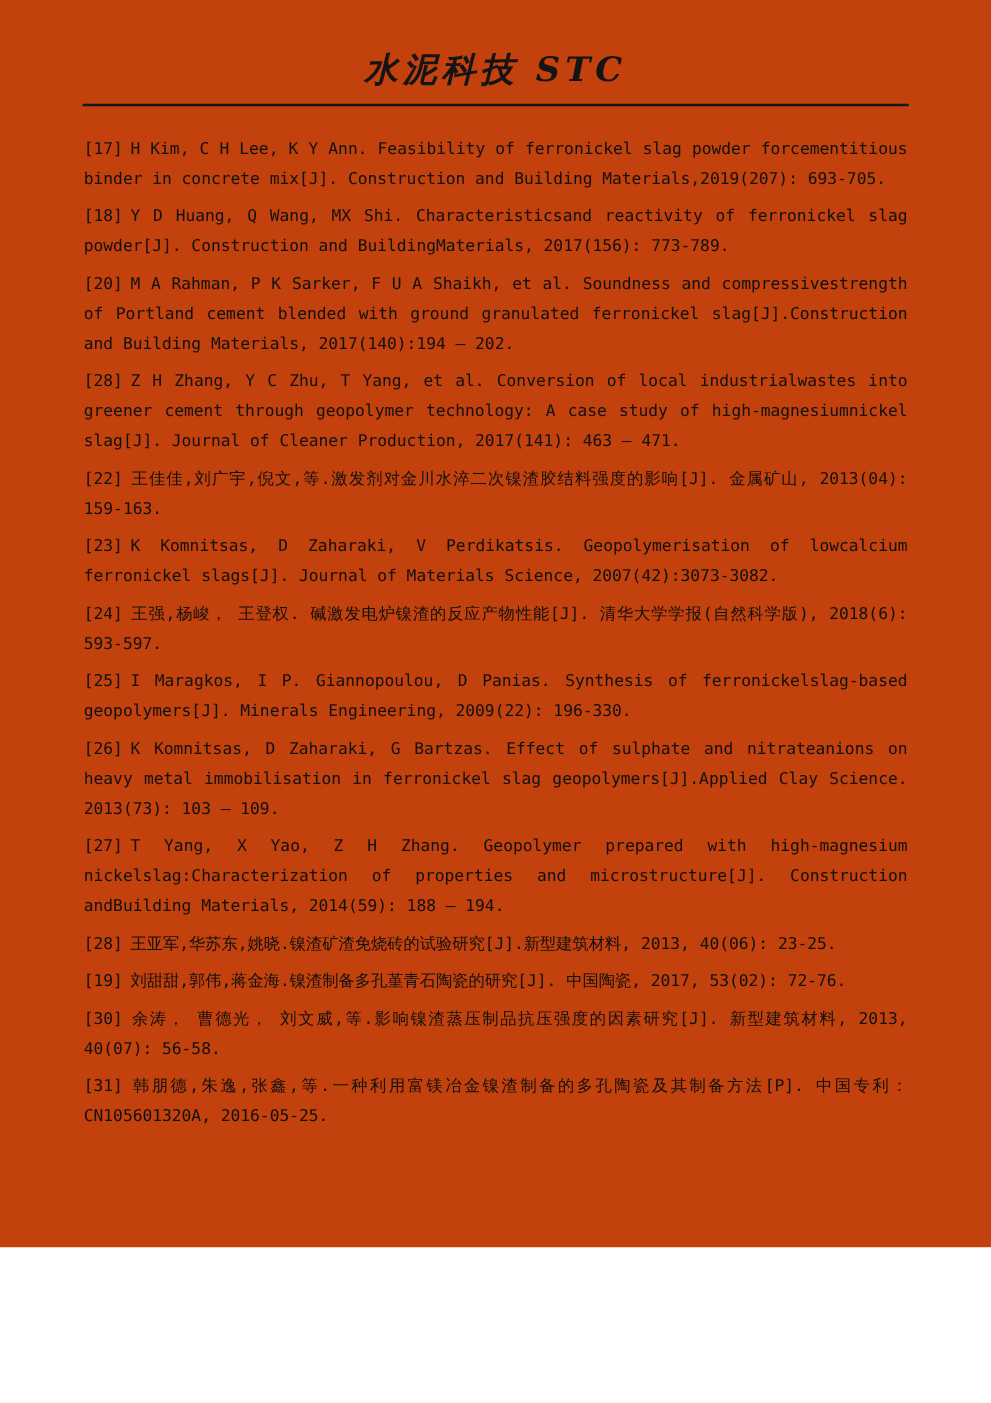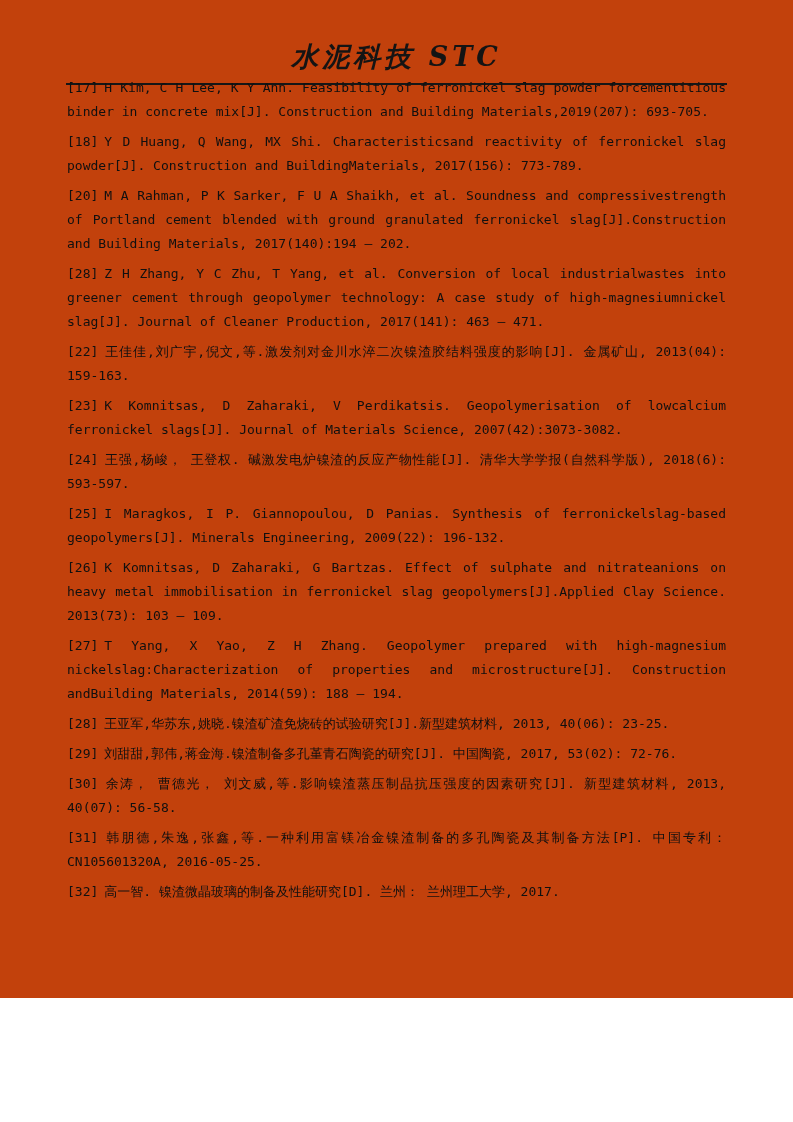--- a/index.html
+++ b/index.html
@@ -32,21 +32,21 @@
     line-height: 34px;
     color: #141414;
   }
   .header-rule {
     margin-top: 9px;
     border: 0;
     border-top: 2.5px solid #161616;
   }
   .refs {
     position: absolute;
-    top: 76px;
+    top: 108px;
     left: 67px;
     width: 659px;
     font-family: "DejaVu Sans Mono", "DejaVu Sans", monospace;
     font-size: 13px;
     line-height: 24px;
     text-align: justify;
     color: #101010;
   }
   .ref {
     margin: 0 0 6px 0;
@@ -94,28 +94,27 @@
   </header>
 
   <main class="refs">
     <p class="ref"><span class="ref-label">[17]</span><span>H Kim, C H Lee, K Y Ann. Feasibility of ferronickel slag powder forcementitious binder in concrete mix[J]. Construction and Building Materials,2019(207): 693-705.</span></p>
     <p class="ref"><span class="ref-label">[18]</span><span>Y D Huang, Q Wang, MX Shi. Characteristicsand reactivity of ferronickel slag powder[J]. Construction and BuildingMaterials, 2017(156): 773-789.</span></p>
     <p class="ref"><span class="ref-label">[20]</span><span>M A Rahman, P K Sarker, F U A Shaikh, et al. Soundness and compressivestrength of Portland cement blended with ground granulated ferronickel slag[J].Construction and Building Materials, 2017(140):194 – 202.</span></p>
     <p class="ref"><span class="ref-label">[28]</span><span>Z H Zhang, Y C Zhu, T Yang, et al. Conversion of local industrialwastes into greener cement through geopolymer technology: A case study of high-magnesiumnickel slag[J]. Journal of Cleaner Production, 2017(141): 463 – 471.</span></p>
     <p class="ref"><span class="ref-label">[22]</span><span>王佳佳,刘广宇,倪文,等.激发剂对金川水淬二次镍渣胶结料强度的影响[J].  金属矿山, 2013(04): 159-163.</span></p>
     <p class="ref"><span class="ref-label">[23]</span><span>K Komnitsas, D Zaharaki, V Perdikatsis. Geopolymerisation of lowcalcium ferronickel slags[J]. Journal of Materials Science, 2007(42):3073-3082.</span></p>
     <p class="ref"><span class="ref-label">[24]</span><span>王强,杨峻， 王登权.  碱激发电炉镍渣的反应产物性能[J].  清华大学学报(自然科学版), 2018(6): 593-597.</span></p>
-    <p class="ref"><span class="ref-label">[25]</span><span>I Maragkos, I P. Giannopoulou, D Panias. Synthesis of ferronickelslag-based geopolymers[J]. Minerals Engineering, 2009(22): 196-132.</span></p>
+    <p class="ref"><span class="ref-label">[25]</span><span>I Maragkos, I P. Giannopoulou, D Panias. Synthesis of ferronickelslag-based geopolymers[J]. Minerals Engineering, 2009(22): 196-330.</span></p>
     <p class="ref"><span class="ref-label">[26]</span><span>K Komnitsas, D Zaharaki, G Bartzas. Effect of sulphate and nitrateanions on heavy metal immobilisation in ferronickel slag geopolymers[J].Applied Clay Science. 2013(73): 103 – 109.</span></p>
     <p class="ref"><span class="ref-label">[27]</span><span>T Yang, X Yao, Z H Zhang. Geopolymer prepared with high-magnesium nickelslag:Characterization of properties and microstructure[J]. Construction andBuilding Materials, 2014(59): 188 – 194.</span></p>
     <p class="ref"><span class="ref-label">[28]</span><span>王亚军,华苏东,姚晓.镍渣矿渣免烧砖的试验研究[J].新型建筑材料, 2013, 40(06): 23-25.</span></p>
-    <p class="ref"><span class="ref-label">[29]</span><span>刘甜甜,郭伟,蒋金海.镍渣制备多孔堇青石陶瓷的研究[J].  中国陶瓷, 2017, 53(02): 72-76.</span></p>
+    <p class="ref"><span class="ref-label">[19]</span><span>刘甜甜,郭伟,蒋金海.镍渣制备多孔堇青石陶瓷的研究[J].  中国陶瓷, 2017, 53(02): 72-76.</span></p>
     <p class="ref"><span class="ref-label">[30]</span><span>余涛， 曹德光， 刘文威,等.影响镍渣蒸压制品抗压强度的因素研究[J].  新型建筑材料, 2013, 40(07): 56-58.</span></p>
     <p class="ref"><span class="ref-label">[31]</span><span>韩朋德,朱逸,张鑫,等.一种利用富镁冶金镍渣制备的多孔陶瓷及其制备方法[P].  中国专利： CN105601320A, 2016-05-25.</span></p>
-    <p class="ref"><span class="ref-label">[32]</span><span>高一智. 镍渣微晶玻璃的制备及性能研究[D].  兰州： 兰州理工大学, 2017.</span></p>
   </main>
 
   <footer>
     <hr class="footer-rule">
     <div class="page-number">59</div>
     <div class="issue-number">2021.No.2</div>
   </footer>
 
 </div>
 

